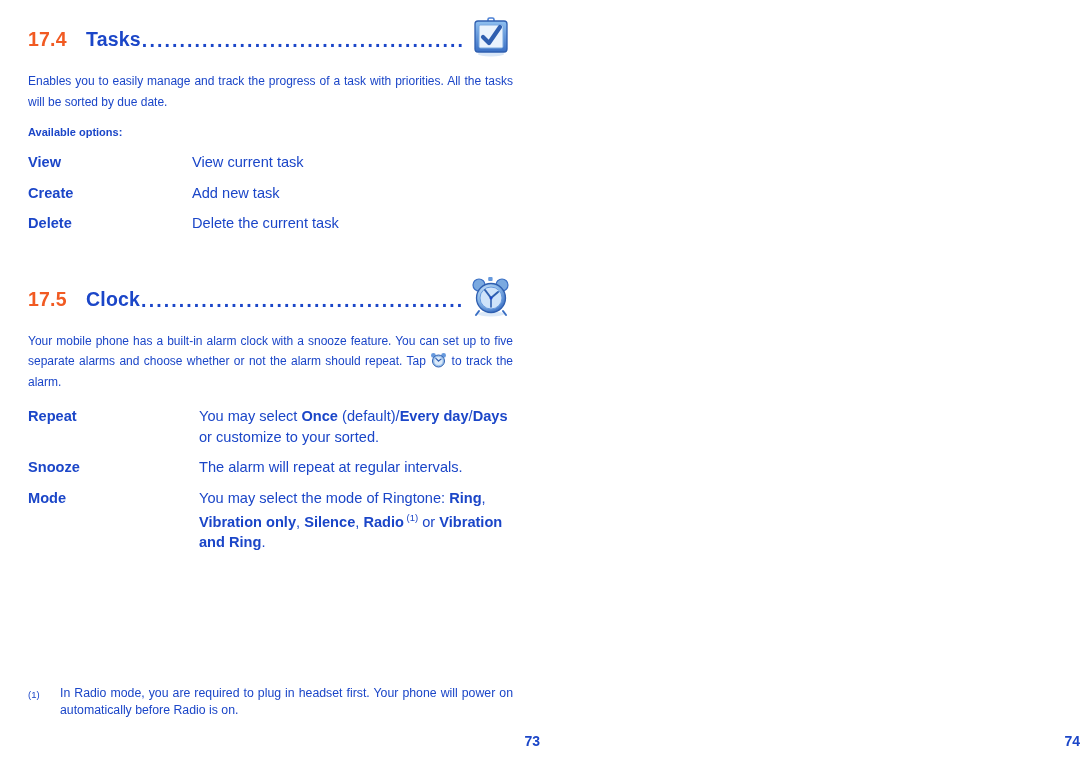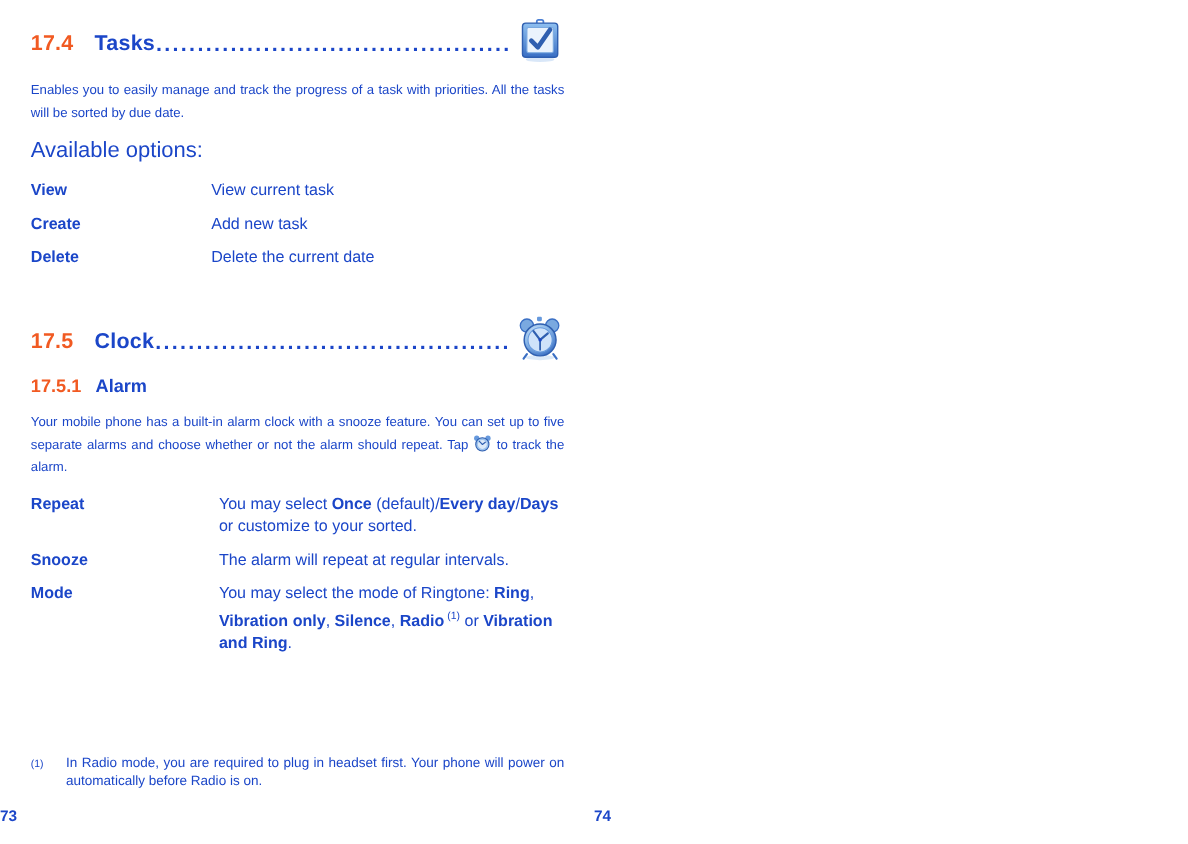--- a/index.html
+++ b/index.html
@@ -78,22 +78,22 @@
   .h2 {
     font-size: 16.5px;
     font-weight: bold;
     margin: 0 0 12px 0;
     line-height: 1.2;
   }
   .h2 .num { color: #f15a22; margin-right: 9px; }
   .h2 .title { color: #1b46c8; }
 
   .h3 {
-    font-size: 20px;
-    font-weight: normal;
+    font-size: 11px;
+    font-weight: bold;
     color: #1b46c8;
     margin: 0 0 13px 0;
   }
 
   
   p.body {
     font-size: 12px;
     line-height: 20.5px;
     margin: 0 0 14px 0;
     color: #1b46c8;
@@ -141,21 +141,21 @@
   }
   .footnote .ftext {
     flex: 1 1 auto;
     text-align: justify;
   }
 
   .pageno {
     position: absolute;
     bottom: 18px;
     width: 100%;
-    text-align: left;
+    text-align: right;
     font-size: 14px;
     font-weight: bold;
     color: #1b46c8;
   }
   .page-left .pageno  { left: 0; }
   .page-right .pageno { left: 0; margin-top: 43px; }
 
   .sup {
     font-size: 9.5px;
     vertical-align: super;
@@ -207,21 +207,21 @@
           <tr>
             <td class="key">View</td>
             <td class="val">View current task</td>
           </tr>
           <tr>
             <td class="key">Create</td>
             <td class="val">Add new task</td>
           </tr>
           <tr>
             <td class="key">Delete</td>
-            <td class="val">Delete the current date</td>
+            <td class="val">Delete the current task</td>
           </tr>
         </tbody>
       </table>
 
       <div class="h1" style="margin-top:44px;">
         <span class="num">17.5</span>
         <span class="title">Clock</span>
         <span class="leader">...........................................................</span>
         <span class="icon-slot">
           <svg width="44" height="44" viewBox="0 0 44 44">
@@ -241,24 +241,20 @@
             <path d="M22 24 L16 16" stroke="#2f5fb0" stroke-width="2" stroke-linecap="round"></path>
             <path d="M22 24 L29 18" stroke="#2f5fb0" stroke-width="2" stroke-linecap="round"></path>
             <path d="M22 24 L22 33" stroke="#2f5fb0" stroke-width="1.6" stroke-linecap="round"></path>
             <circle cx="22" cy="24" r="1.5" fill="#1b46c8"></circle>
             <path d="M10 37 l-3 4" stroke="#3a6fc4" stroke-width="2" stroke-linecap="round"></path>
             <path d="M34 37 l3 4" stroke="#3a6fc4" stroke-width="2" stroke-linecap="round"></path>
           </svg>
         </span>
       </div>
 
-      <div class="h2">
-        <span class="num">17.5.1</span>
-        <span class="title">Alarm</span>
-      </div>
 
       <p class="body">
         <span>Your mobile phone has a built-in alarm clock with a snooze feature. You can set up to five separate alarms and choose whether or not the alarm should repeat. Tap </span>
         <span class="inline-icon">
           <svg width="17" height="16" viewBox="0 0 17 16">
             <circle cx="3.4" cy="3.4" r="2.4" fill="#6699dd"></circle>
             <circle cx="13.6" cy="3.4" r="2.4" fill="#6699dd"></circle>
             <circle cx="8.5" cy="9" r="6" fill="#9cc2ec" stroke="#2f5fb0" stroke-width="1"></circle>
             <circle cx="8.5" cy="9" r="4.1" fill="#dceaf9"></circle>
             <path d="M8.5 9 L5.8 6.3" stroke="#2f5fb0" stroke-width="1.1" stroke-linecap="round"></path>

